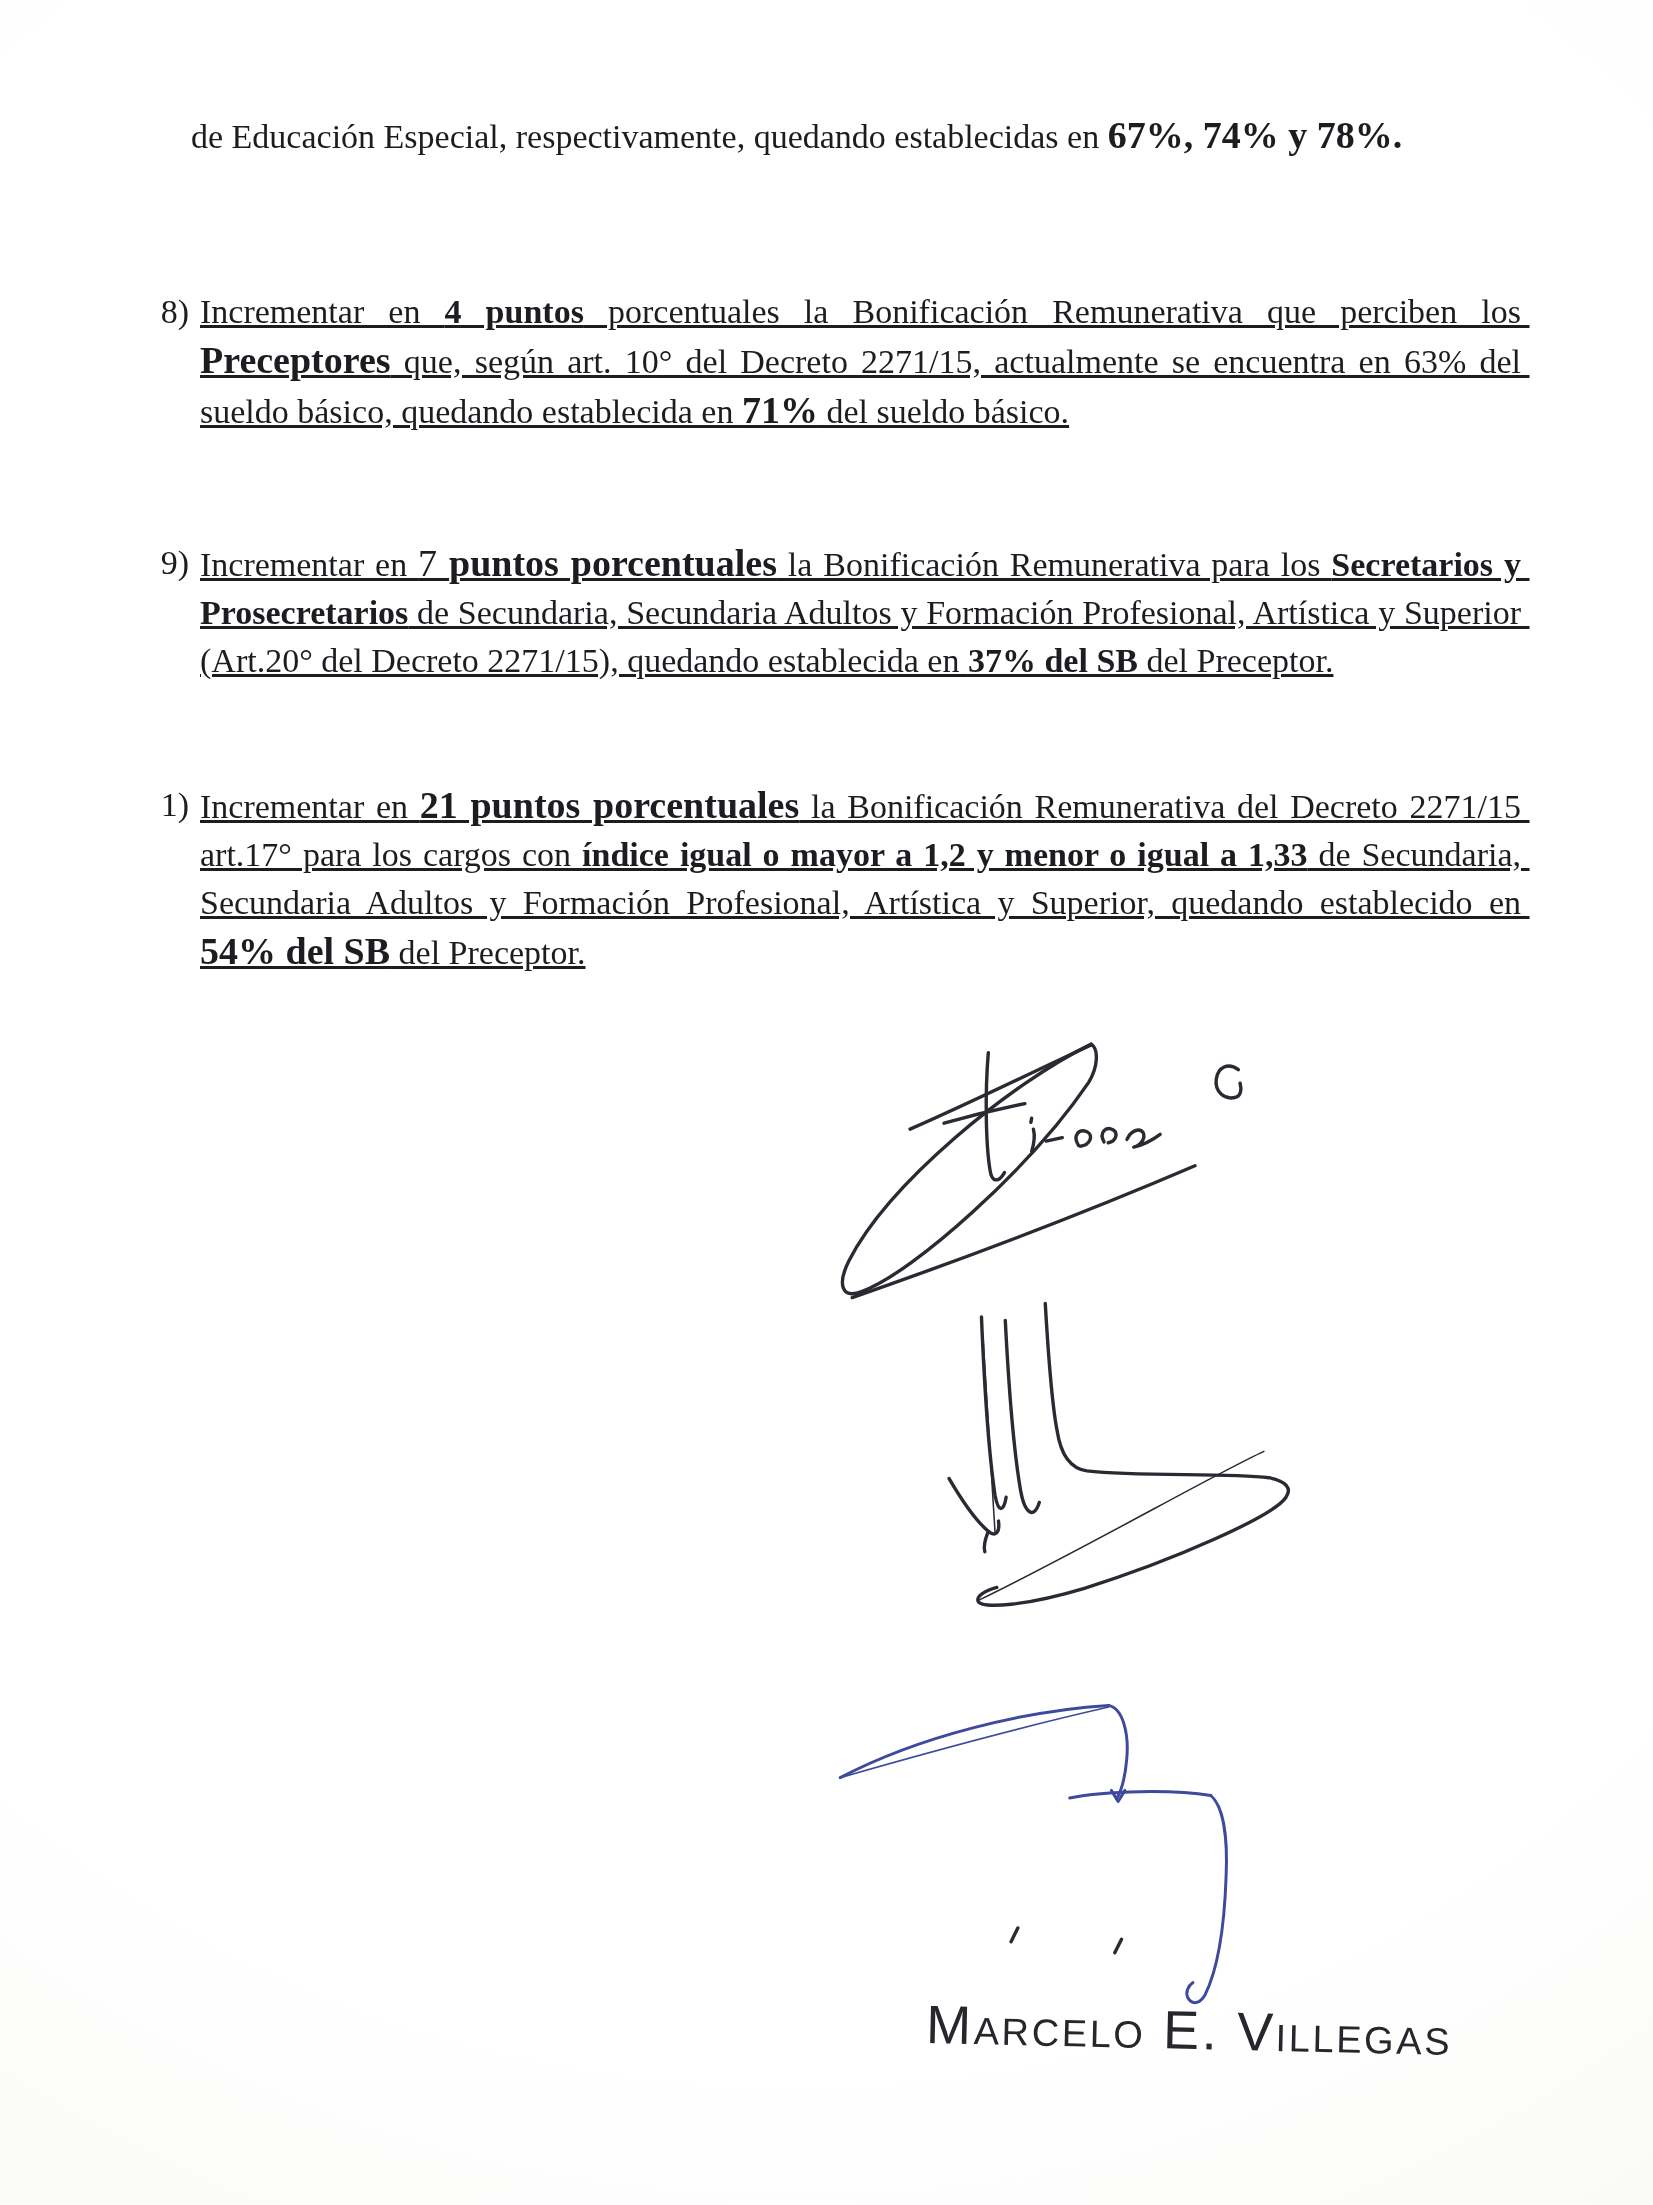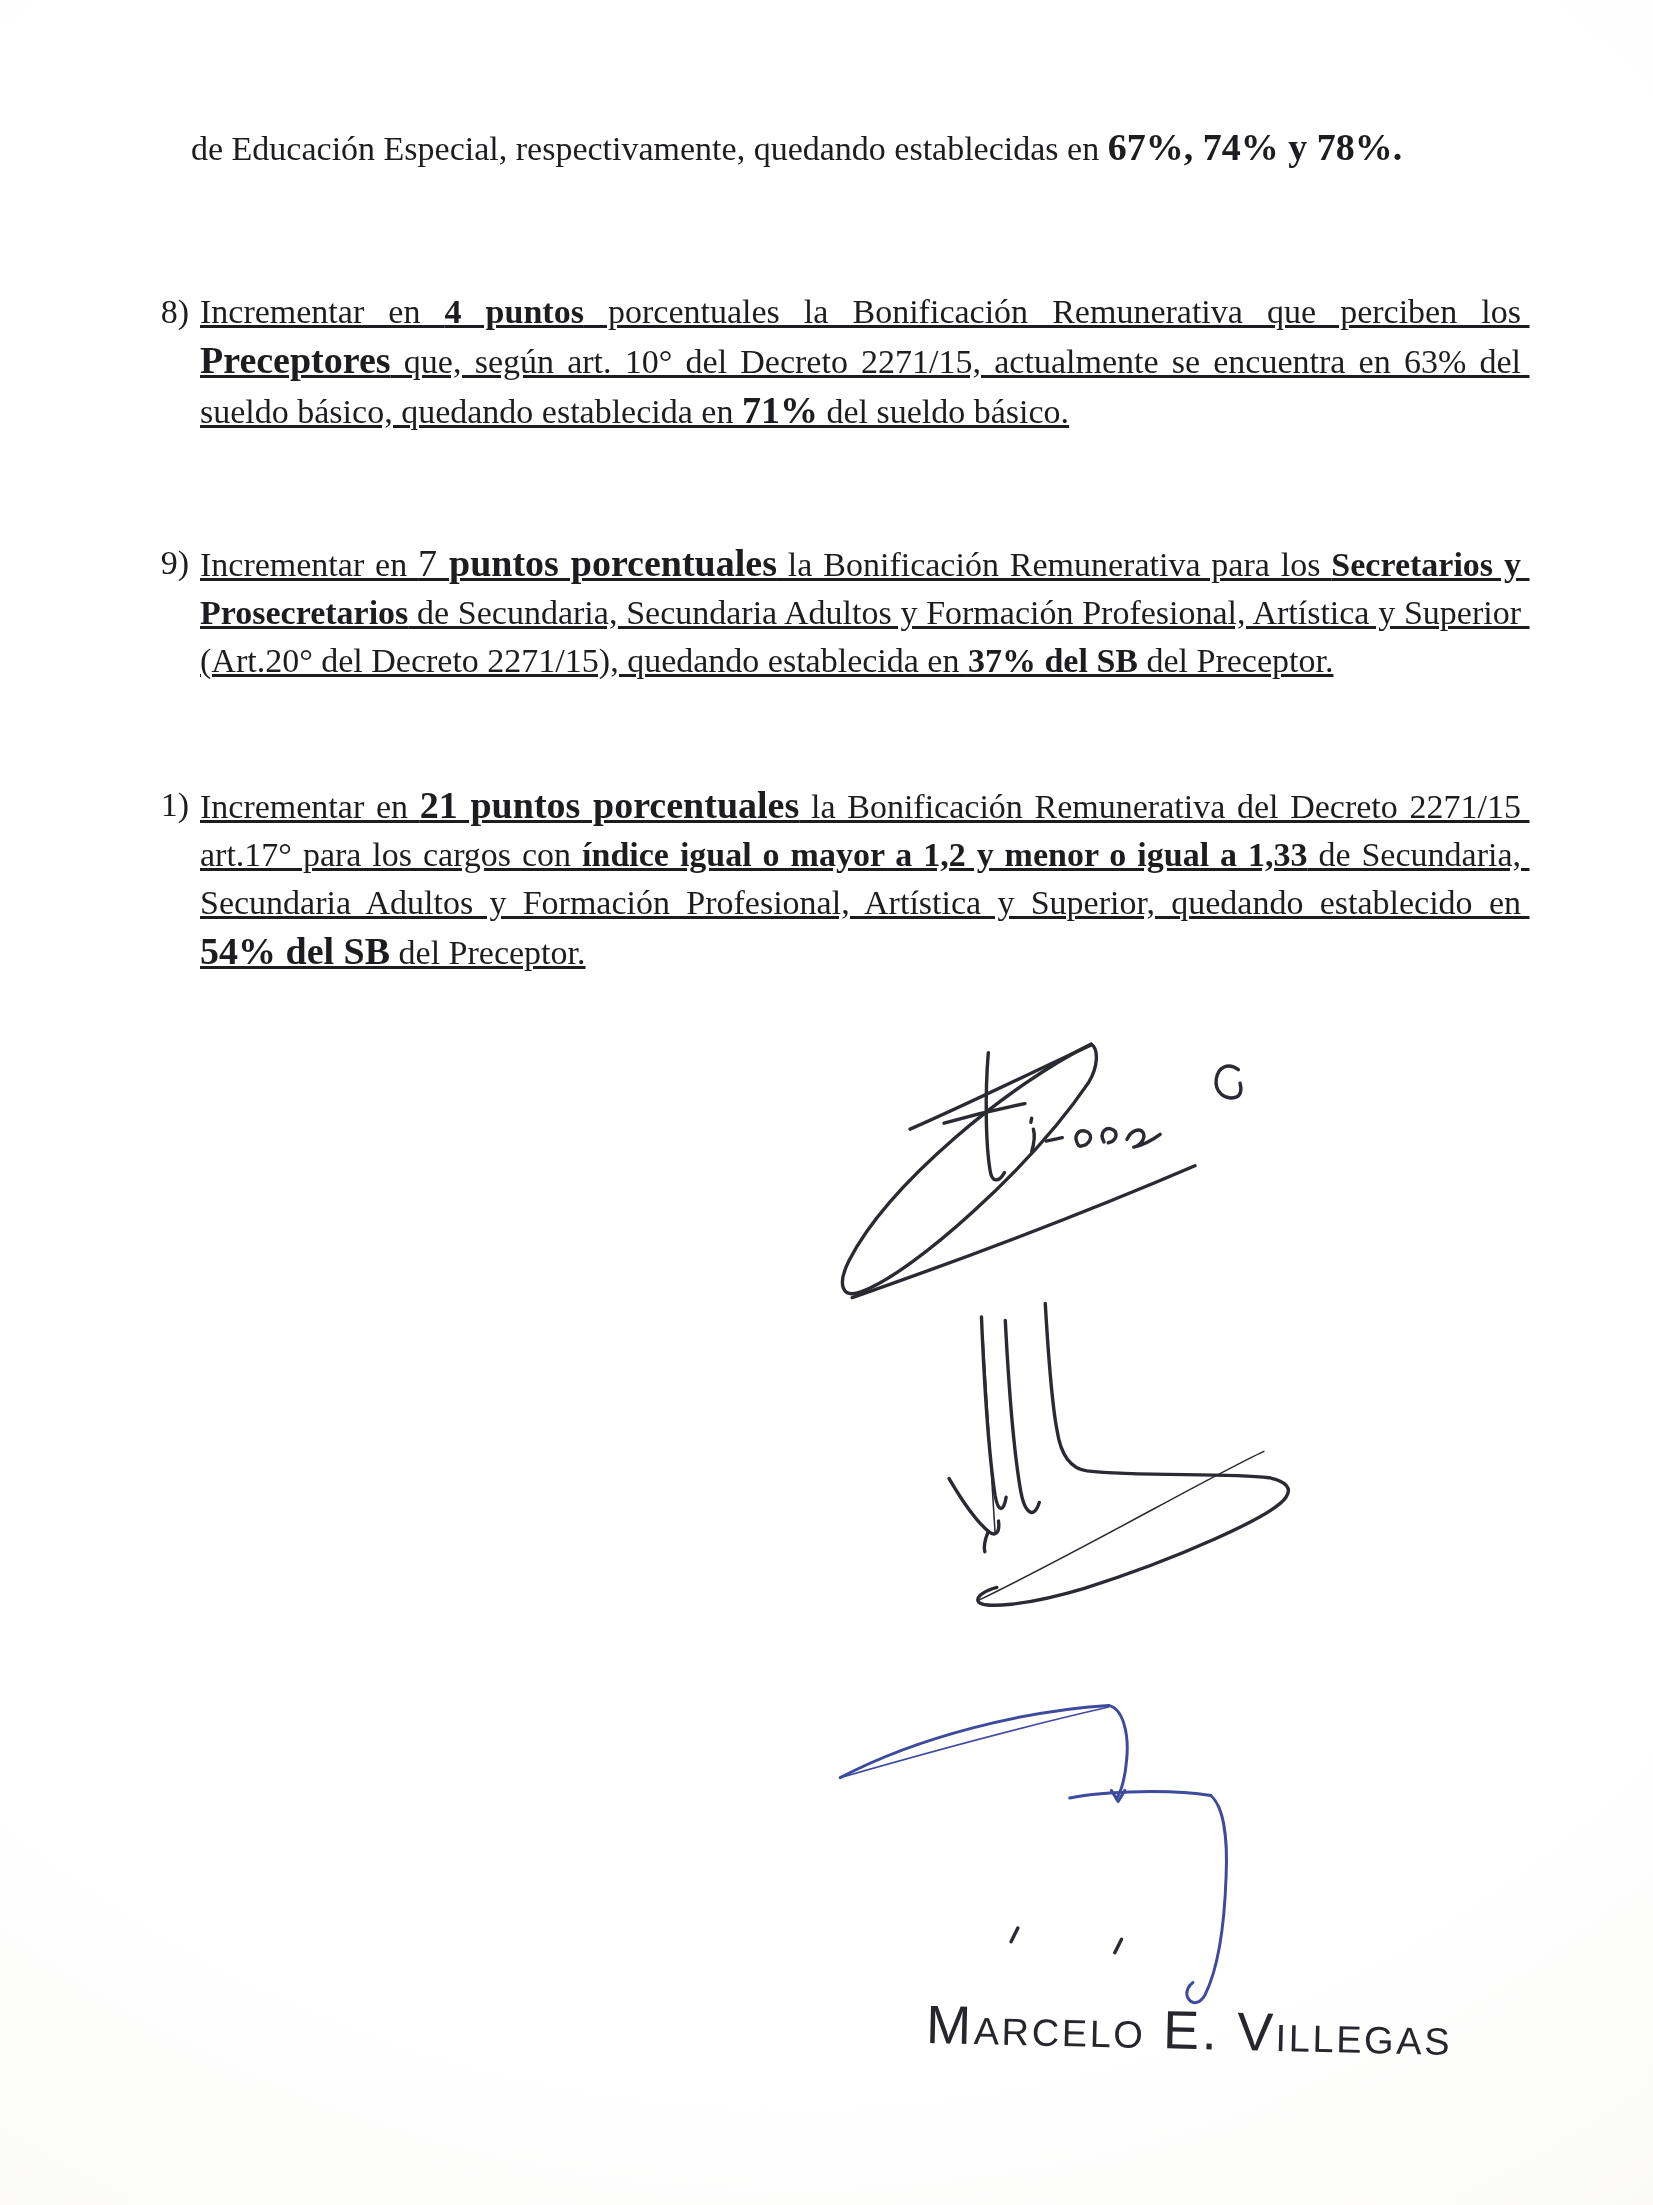--- a/index.html
+++ b/index.html
@@ -7,21 +7,21 @@
   body{width:1654px;height:2205px;background:#e9e8e5;}
   .page{
     position:relative;width:1654px;height:2205px;overflow:hidden;
     background:radial-gradient(ellipse 130% 95% at 48% 42%, #ffffff 55%, #f7f6f3 86%, #efeeeb 100%);
   }
   .text{
     font-family:"Liberation Serif",serif;
     font-size:34px;line-height:48px;color:#1c1c21;
     text-align:justify;margin:0;
   }
-  .intro{position:absolute;left:191px;top:123px;width:1329px;}
+  .intro{position:absolute;left:191px;top:111px;width:1329px;}
   .item{position:absolute;left:128px;width:1393px;}
   .item-8{top:288px;}
   .item-9{top:539px;}
   .item-10{top:781px;}
   .num{
     position:absolute;left:0;top:0;width:61px;text-align:right;
     font-family:"Liberation Serif",serif;font-size:34px;line-height:48px;color:#1c1c21;
   }
   .body{margin-left:72px;text-decoration:underline;}
   .seg{white-space:pre-wrap;}

